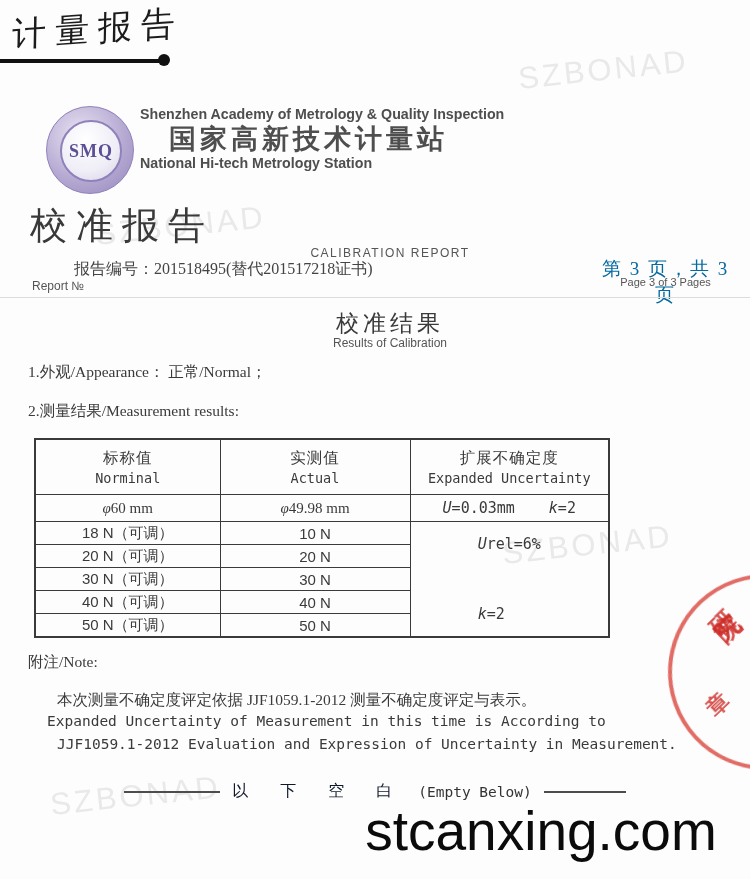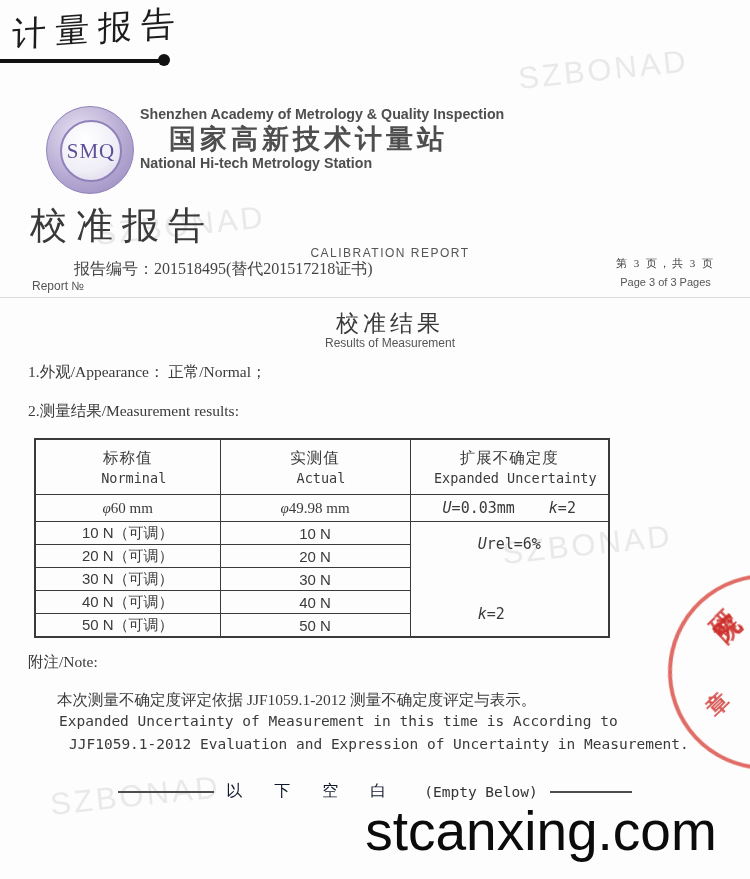--- a/index.html
+++ b/index.html
@@ -3,21 +3,21 @@
 <meta charset="utf-8">
 <style>
   html,body{margin:0;padding:0;}
   body{
     width:750px;height:879px;position:relative;overflow:hidden;
     background:#fdfdfd;color:#3c3c3c;
     font-family:"Liberation Serif","DejaVu Serif",serif;
   }
   .abs{position:absolute;}
   .sans{font-family:"Liberation Sans","DejaVu Sans",sans-serif;}
-  .mono{font-family:"DejaVu Sans Mono","Liberation Mono",monospace;padding-left:12px;}
+  .mono{font-family:"DejaVu Sans Mono","Liberation Mono",monospace;}
   .it{font-style:italic;}
 
   
   .handwrite{
     left:12px;top:6px;font-size:34px;letter-spacing:9px;color:#1c1c1c;
     transform:rotate(-4deg) skewX(-5deg);font-weight:500;
   }
   .hand-underline{left:0;top:59px;width:162px;height:4px;background:#111;}
   .hand-dot{left:158px;top:54px;width:12px;height:12px;border-radius:50%;background:#111;}
 
@@ -28,36 +28,36 @@
   .wm3{left:502px;top:527px;transform:rotate(-6deg);}
   .wm4{left:50px;top:778px;transform:rotate(-6deg);}
 
   
   .logo{left:46px;top:106px;width:86px;height:86px;border-radius:50%;
     background:radial-gradient(circle at 38% 32%, #e8e3f2 0%, #b7abd3 55%, #9486bd 100%);
     border:1px solid #8f81ba;z-index:1;}
   .logo-inner{position:absolute;left:13px;top:13px;width:58px;height:58px;border-radius:50%;
     background:radial-gradient(circle at 40% 30%, #ffffff 0%, #efedf6 60%, #d8d2e8 100%);
     border:2px solid #8f81ba;display:flex;align-items:center;justify-content:center;}
-  .logo-inner span{color:#5d4f96;font-weight:normal;font-size:21px;letter-spacing:1px;
+  .logo-inner span{color:#5d4f96;font-weight:bold;font-size:18px;letter-spacing:1px;
     font-family:"Liberation Serif",serif;}
   .org{left:140px;top:105px;color:#4e4e4e;z-index:1;line-height:1.05;}
   .org-zh1{font-size:27px;font-weight:bold;letter-spacing:1px;}
   .org-en{font-size:14.5px;font-weight:bold;transform:scaleX(.98);transform-origin:left;margin-top:2px;}
   .org-zh2{font-size:27px;font-weight:bold;letter-spacing:4px;margin-top:3px;margin-left:29px;}
 
   
   .title-zh{left:30px;right:0;top:201px;text-align:left;font-size:37px;letter-spacing:9px;
     color:#393939;font-weight:500;}
   .title-en{left:30px;right:0;top:246px;text-align:center;font-size:12px;letter-spacing:1.5px;color:#555;}
 
   
   .repno{left:30px;top:259px;font-size:16px;color:#444;margin-left:44px;}
   .repno-en{left:32px;top:279px;font-size:12px;color:#555;}
-  .pageinfo{left:593px;top:256px;width:145px;text-align:center;font-size:11px;letter-spacing:2px;color:#404040;}
+  .pageinfo{left:593px;top:256px;width:145px;text-align:center;font-size:19px;letter-spacing:2px;color:#0369a1;}
   .pageinfo-en{left:593px;top:276px;width:145px;text-align:center;font-size:11px;color:#555;}
   .sepline{left:0;top:297px;width:750px;height:1px;background:#dcdcdc;}
 
   
   .sec-zh{left:30px;right:0;top:308px;text-align:center;font-size:23px;letter-spacing:4px;
     color:#3a3a3a;font-weight:500;}
   .sec-en{left:30px;right:0;top:336px;text-align:center;font-size:12px;color:#555;}
 
   .item1{left:28px;top:362px;font-size:15.5px;color:#3a3a3a;}
   .item2{left:28px;top:401px;font-size:15.5px;color:#3a3a3a;}
@@ -136,21 +136,21 @@
 
 <div class="abs repno">
   <span>报告编号：</span><span>201518495(替代201517218证书)</span>
 </div>
 <div class="abs repno-en sans">Report №</div>
 <div class="abs pageinfo">第 3 页，共 3 页</div>
 <div class="abs pageinfo-en sans">Page 3 of 3 Pages</div>
 <div class="abs sepline"></div>
 
 <div class="abs sec-zh sans">校准结果</div>
-<div class="abs sec-en sans">Results of Measurement</div>
+<div class="abs sec-en sans">Results of Calibration</div>
 
 <div class="abs item1">1.外观/Appearance： 正常/Normal；</div>
 <div class="abs item2">2.测量结果/Measurement results:</div>
 
 <table class="results">
   <colgroup>
       <col class="c1">
       <col class="c2">
       <col class="c3">
     </colgroup>
@@ -173,21 +173,21 @@
     <td><span class="it">φ</span><span>60 mm</span></td>
     <td><span class="it">φ</span><span>49.98 mm</span></td>
     <td class="ucell mono">
       <span class="upair">
             <span><i class="it">U</i><span>=0.03mm</span></span>
             <span><i class="it">k</i><span>=2</span></span>
           </span>
     </td>
   </tr>
   <tr class="force-row">
-    <td class="fcell">10 N（可调）</td>
+    <td class="fcell">18 N（可调）</td>
     <td class="fcell">10 N</td>
     <td rowspan="5" class="ucell mono">
       <span class="upair2">
             <span><i class="it">U</i><span>rel=6%</span></span>
             <span><i class="it">k</i><span>=2</span></span>
           </span>
     </td>
   </tr>
   <tr class="force-row">
     <td class="fcell">20 N（可调）</td>

